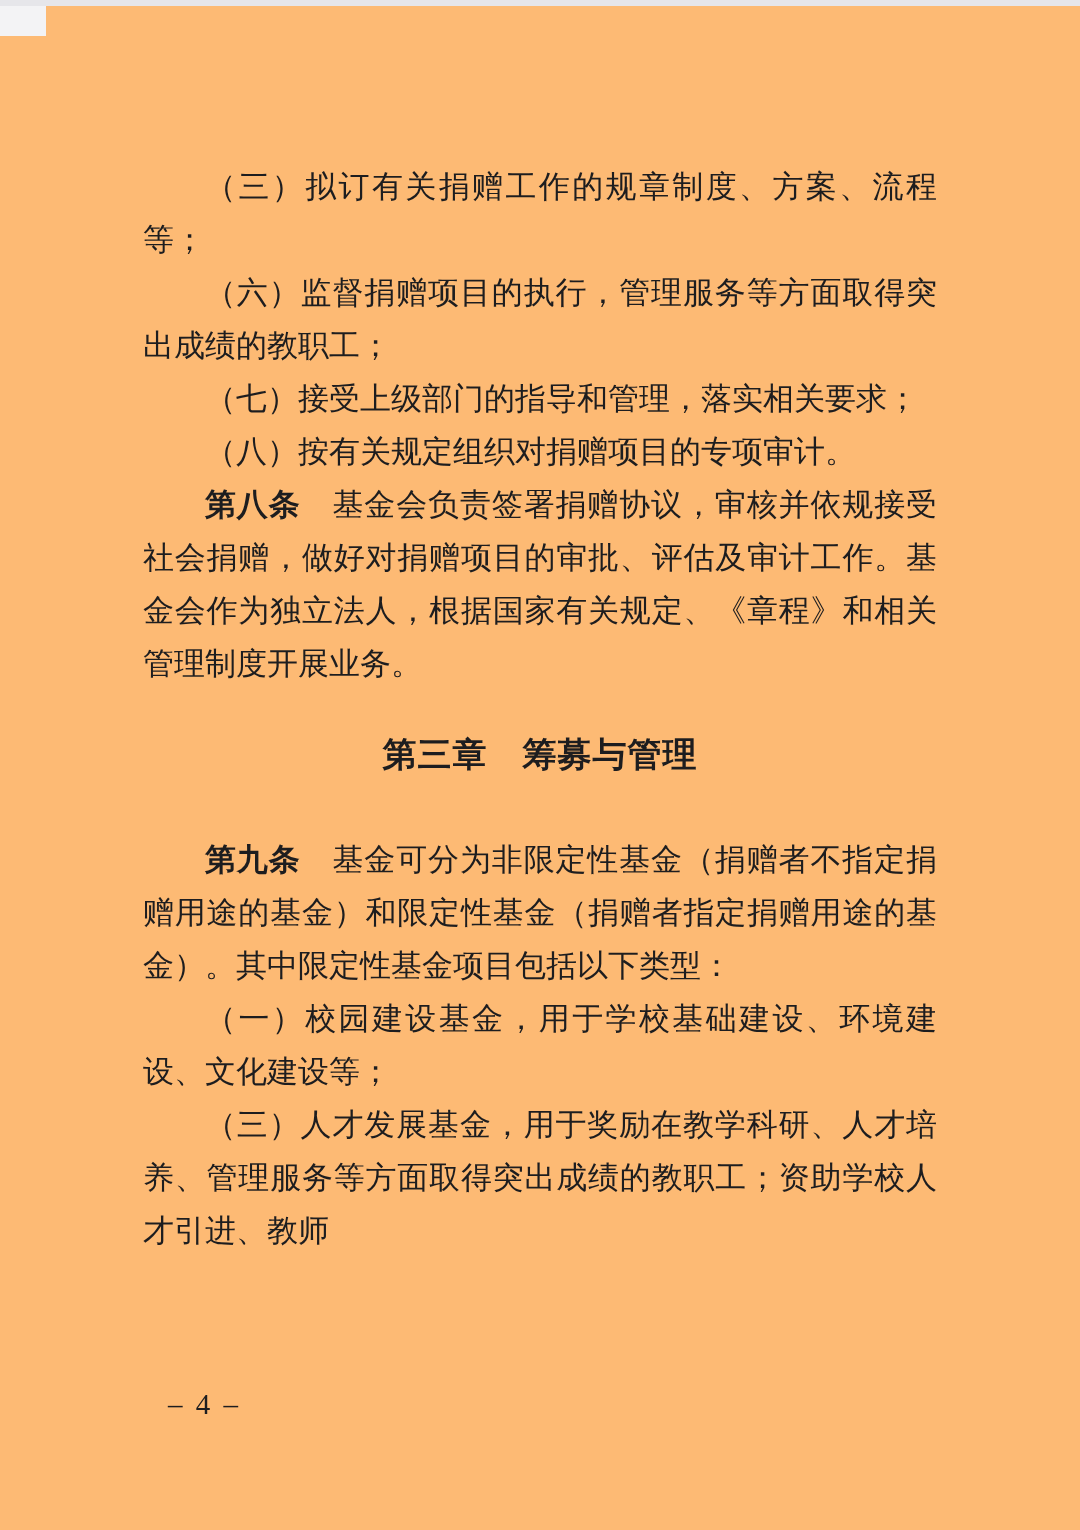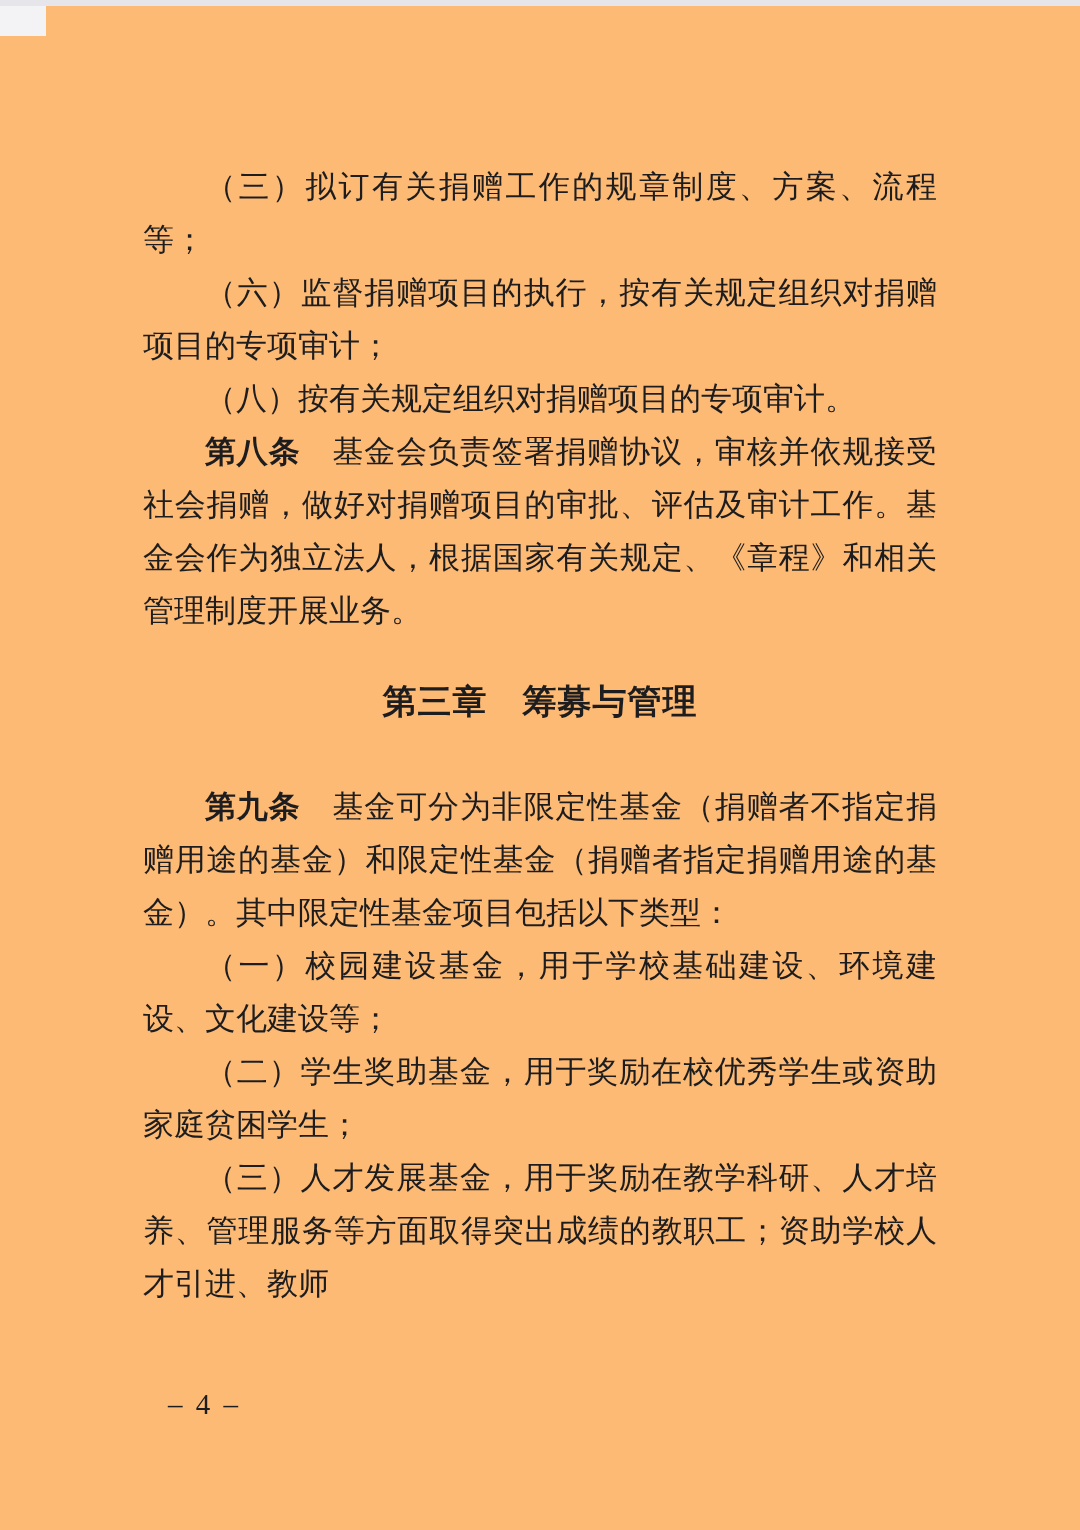--- a/index.html
+++ b/index.html
@@ -74,34 +74,34 @@
 
   <div class="scan-strip"></div>
   <div class="scan-corner"></div>
 
   <main class="content">
 
     <p class="para"><span>（三）拟订有关捐赠工作的规章制度、方案、流程等；</span></p>
 
 
 
-    <p class="para"><span>（六）监督捐赠项目的执行，按有关规定组织对捐赠项目的专项审计；</span></p>
+    <p class="para"><span>（六）监督捐赠项目的执行，管理服务等方面取得突出成绩的教职工；</span></p>
 
+    <p class="para"><span>（七）接受上级部门的指导和管理，落实相关要求；</span></p>
 
     <p class="para"><span>（八）按有关规定组织对捐赠项目的专项审计。</span></p>
 
     <p class="para"><b class="lead">第八条</b><span>　基金会负责签署捐赠协议，审核并依规接受社会捐赠，做好对捐赠项目的审批、评估及审计工作。基金会作为独立法人，根据国家有关规定、《章程》和相关管理制度开展业务。</span></p>
 
     <p class="para chapter">第三章　筹募与管理</p>
 
     <p class="para"><b class="lead">第九条</b><span>　基金可分为非限定性基金（捐赠者不指定捐赠用途的基金）和限定性基金（捐赠者指定捐赠用途的基金）。其中限定性基金项目包括以下类型：</span></p>
 
     <p class="para"><span>（一）校园建设基金，用于学校基础建设、环境建设、文化建设等；</span></p>
 
-    <p class="para"><span>（二）学生奖助基金，用于奖励在校优秀学生或资助家庭贫困学生；</span></p>
 
     <p class="para"><span>（三）人才发展基金，用于奖励在教学科研、人才培养、管理服务等方面取得突出成绩的教职工；资助学校人才引进、教师</span></p>
 
   </main>
 
   <div class="pagenum">– 4 –</div>
 
 </div>
 
 </body></html>

